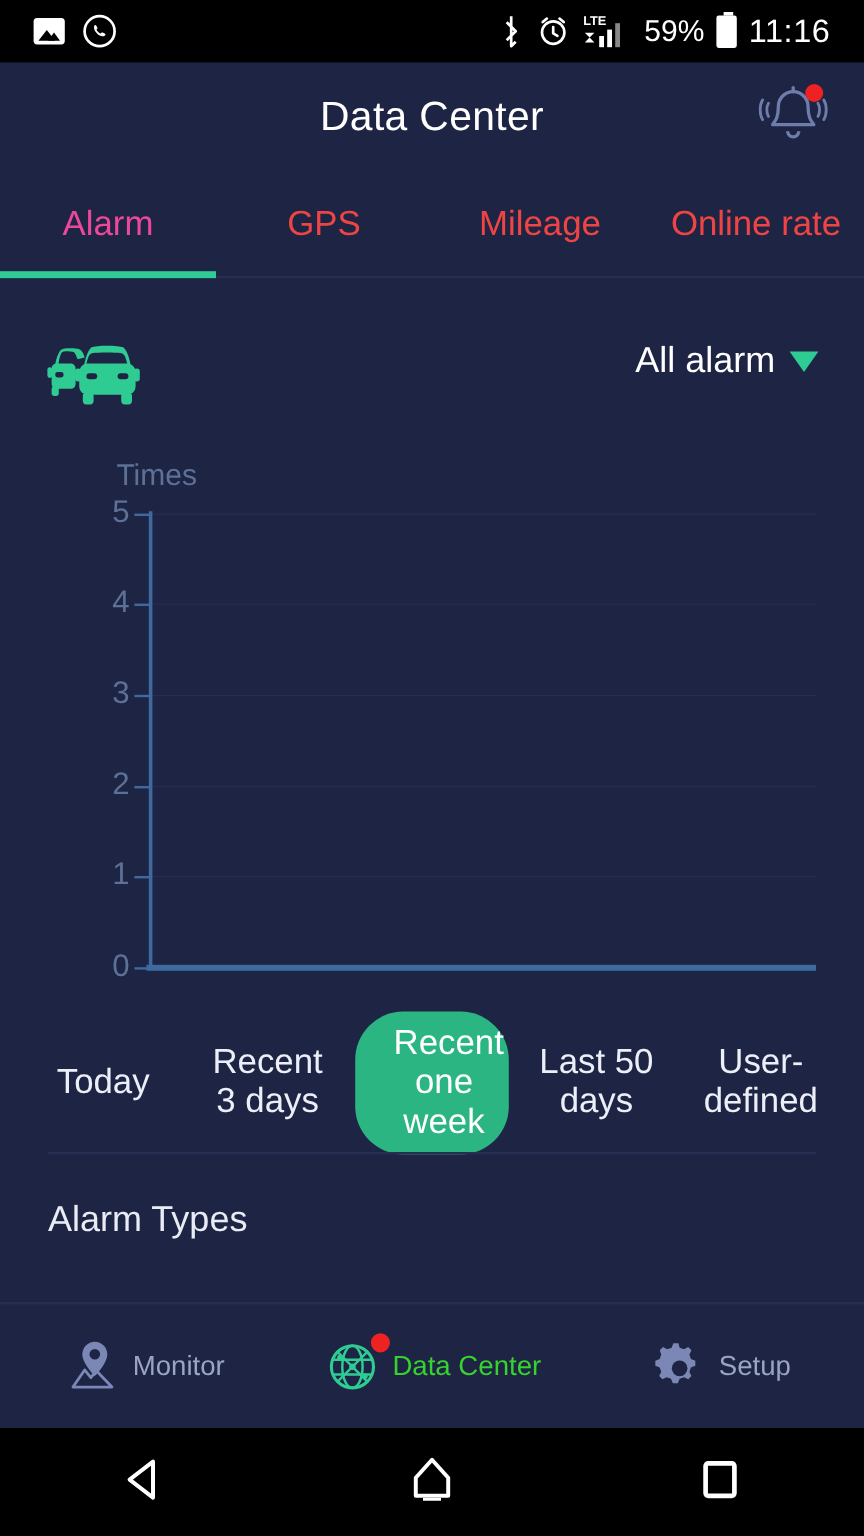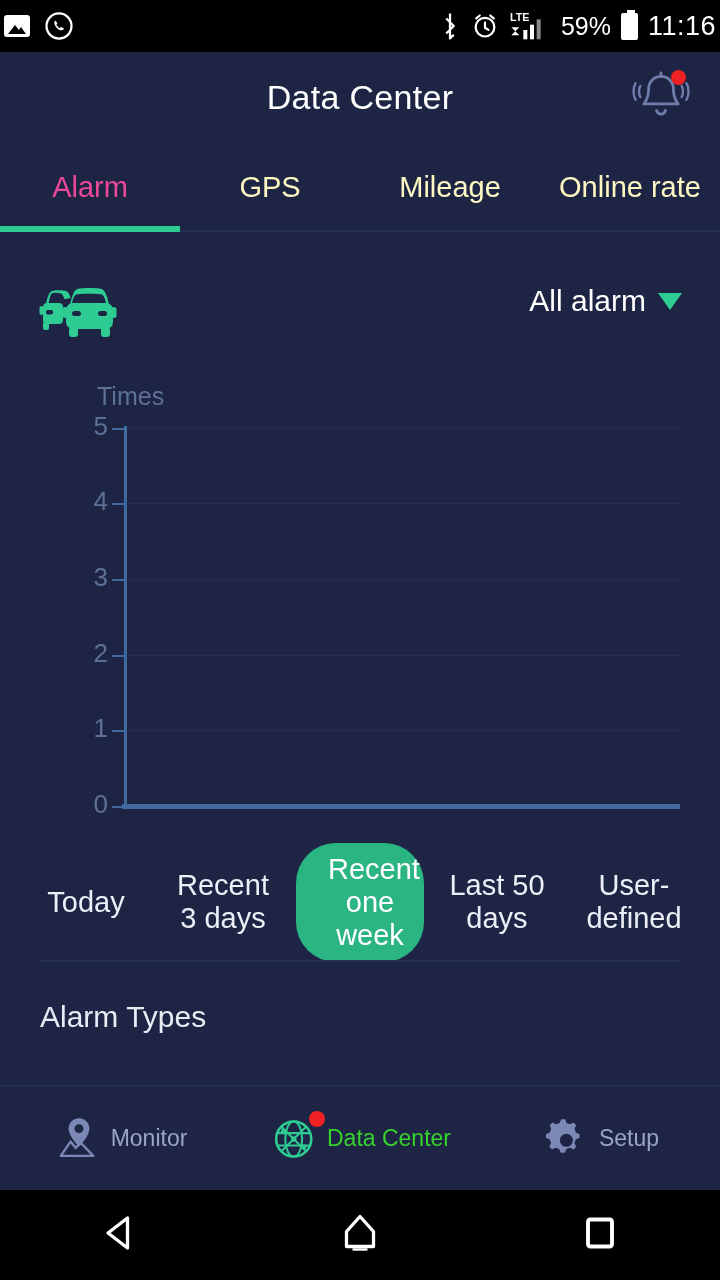--- a/index.html
+++ b/index.html
@@ -6,21 +6,21 @@
   html,body { width:720px; height:1280px; background:#000; overflow:hidden; }
   body {
     font-family:"Liberation Sans", sans-serif;
     -webkit-font-smoothing:antialiased;
   }
   .phone { position:relative; width:720px; height:1280px; background:#1e2444; }
 
   
   .statusbar {
     position:absolute; top:0; left:0; width:720px; height:52px;
-    background:#000; display:flex; align-items:center; padding:0 4px;
+    background:#000; display:flex; align-items:center; padding:0 28px;
   }
   .sb-left { display:flex; align-items:center; gap:14px; }
   .sb-right { margin-left:auto; display:flex; align-items:center; gap:10px; }
   .sb-time { color:#fff; font-size:27px; letter-spacing:.5px; }
   .sb-batt-text { color:#fff; font-size:25px; }
   .icon-img {
     width:26px; height:22px; background:#fff; border-radius:3px; position:relative;
   }
   .icon-img::after{
     content:""; position:absolute; left:4px; bottom:3px;
@@ -54,21 +54,21 @@
     position:absolute; right:8px; top:6px; width:15px; height:15px;
     background:#ee2222; border-radius:50%;
   }
 
   
   .tabs {
     position:absolute; top:142px; left:0; width:720px; height:90px;
     display:flex; align-items:center;
   }
   .tab {
-    flex:1; text-align:center; color:#fef9c3; font-size:29px;
+    flex:1; text-align:center; color:#ef4444; font-size:29px;
   }
   .tab.active { color:#ec4899; }
   .tab-underline {
     position:absolute; top:226px; left:0; width:180px; height:6px;
     background:#2ecc93;
   }
   .tabs-divider {
     position:absolute; top:230px; left:0; width:720px; height:2px;
     background:#272e54;
   }

